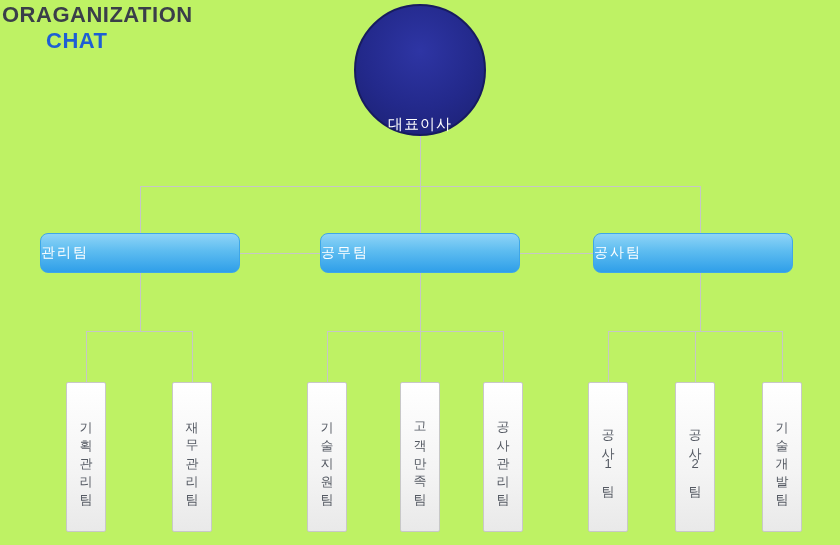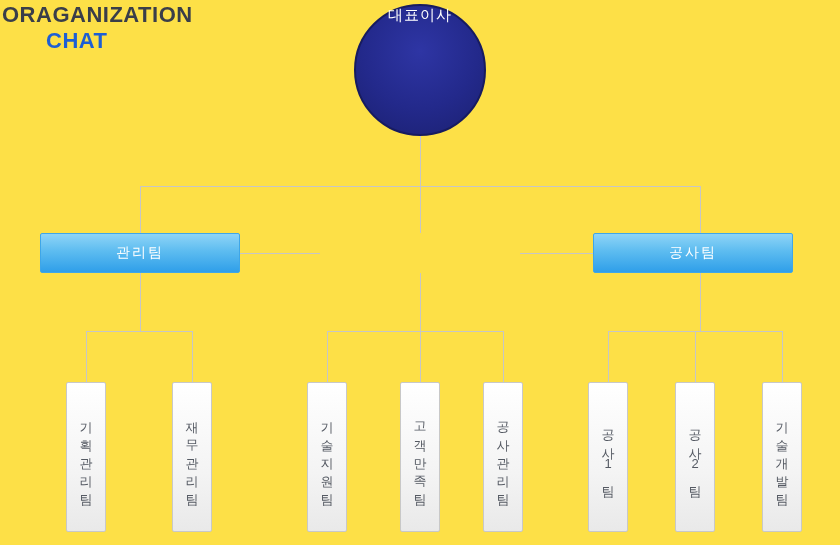--- a/index.html
+++ b/index.html
@@ -1,20 +1,20 @@
 <!DOCTYPE html>
 <html><head>
 <meta charset="utf-8">
 <style>
   html, body { margin: 0; padding: 0; background: #ffffff; }
   .canvas {
     position: relative;
     width: 840px;
     height: 545px;
-    background: #fde047;
+    background: #bef264;
     overflow: hidden;
     font-family: "Liberation Sans", "DejaVu Sans", sans-serif;
     padding-left: 24px;
   }
   * { box-sizing: border-box; }
 
   
   .title { position: absolute; left: 2px; top: 2px; line-height: 26px; }
   .title .t1 {
     font-size: 22px; font-weight: 700; color: #3a3e49; letter-spacing: 0.5px;
@@ -22,36 +22,36 @@
   .title .t2 {
     font-size: 22px; font-weight: 700; color: #1e5fd4; letter-spacing: 0.5px; margin-left: 44px;
   }
 
   
   .ceo {
     position: absolute; left: 354px; top: 4px; width: 132px; height: 132px;
     border-radius: 50%;
     background: radial-gradient(circle at 50% 35%, #2e35a4 0%, #23298b 55%, #1b2070 100%);
     border: 2px solid #171b60;
-    display: flex; align-items: flex-start; justify-content: center;
+    display: flex; align-items: flex-end; justify-content: center;
     color: #ffffff; font-size: 15px; letter-spacing: 1px;
   }
 
   
   .line { position: absolute; background: #c6c6c6; }
   .line.v { width: 1px; }
   .line.h { height: 1px; }
 
   
   .team {
     position: absolute; top: 233px; width: 200px; height: 40px;
     background: linear-gradient(#8ed4f7 0%, #5dbcf0 45%, #2f9fe9 100%);
     border: 1px solid #3fa6e8;
-    border-radius: 2px;
-    display: flex; align-items: center; justify-content: center;
+    border-radius: 8px;
+    display: flex; align-items: center; justify-content: flex-start;
     color: #ffffff; font-size: 14px; letter-spacing: 2px;
   }
 
   
   .sub {
     position: absolute; top: 382px; width: 40px; height: 150px;
     background: linear-gradient(#ffffff 0%, #f4f4f4 60%, #e9e9e9 100%);
     border: 1px solid #c8c8c8;
     border-radius: 2px;
     display: flex; align-items: center; justify-content: center;
@@ -100,20 +100,23 @@
   <div class="line v" style="left:695px;top:331px;height:51px"></div>
   <div class="line v" style="left:782px;top:331px;height:51px"></div>
 
   <div class="ceo">
     <span>대표이사</span>
   </div>
 
   <div class="team" style="left:40px">
     <span>관리팀</span>
   </div>
+  <div class="team" style="left:320px">
+    <span>공무팀</span>
+  </div>
   <div class="team" style="left:593px">
     <span>공사팀</span>
   </div>
 
   <div class="sub" style="left:66px">
     <span class="v-text">기획관리팀</span>
   </div>
   <div class="sub" style="left:172px">
     <span class="v-text">재무관리팀</span>
   </div>

